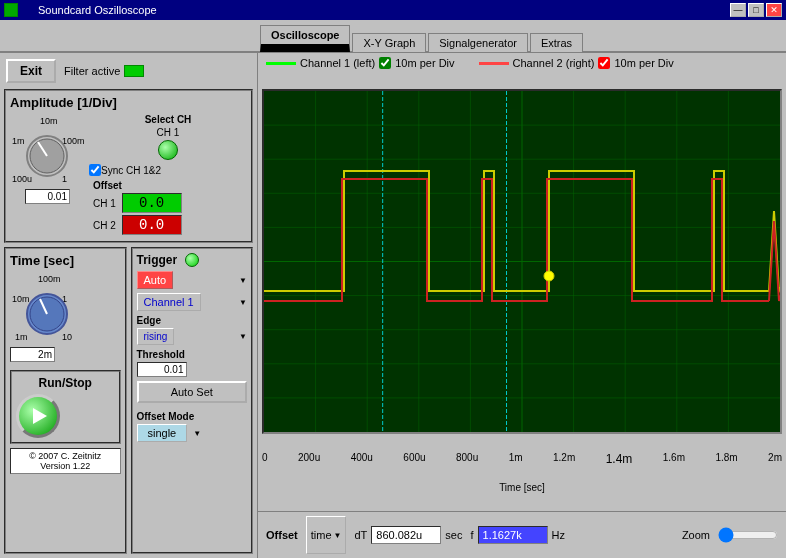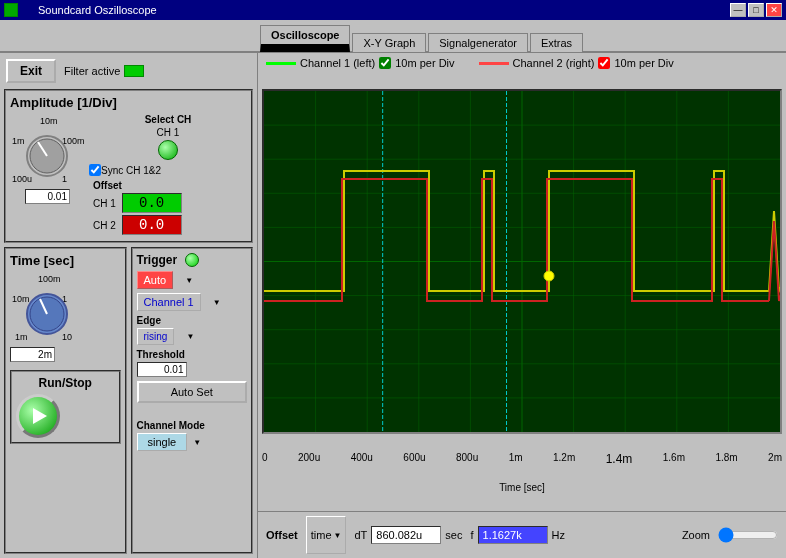--- a/index.html
+++ b/index.html
@@ -238,20 +238,21 @@
       border-radius: 50%;
       background: radial-gradient(circle at 35% 35%, #aaffaa, #00cc00);
       border: 1px solid #006600;
     }
 
     .trigger-row {
       display: flex;
       align-items: center;
       gap: 12px;
       margin-bottom: 4px;
+      justify-content: space-between;
     }
     .auto-btn {
       background: #ff4444;
       color: white;
       border: 1px outset #ff8888;
       padding: 2px 6px;
       font-size: 11px;
       cursor: pointer;
     }
     .channel-btn {
@@ -276,21 +277,21 @@
       align-items: center;
       gap: 2px;
     }
 
     .auto-set-btn {
       background: #c0c0c0;
       border: 2px outset #ffffff;
       padding: 3px 10px;
       font-size: 11px;
       cursor: pointer;
-      margin: 13px 0;
+      margin: 4px 0;
     }
     .single-btn {
       background: #add8e6;
       border: 1px outset #ffffff;
       padding: 2px 10px;
       font-size: 11px;
       cursor: pointer;
       display: flex;
       align-items: center;
       gap: 2px;
@@ -555,20 +556,21 @@
             <input type="text" value="2m" style="width: 45px; font-size: 10px; border: 1px inset rgb(128, 128, 128); text-align: right;">
           </div>
 
           <div style="margin-top:8px; border:2px groove #808080; padding:4px; text-align:center;">
             <div style="font-size:12px; font-weight:bold; margin-bottom:4px;">Run/Stop</div>
             <div class="run-stop-btn">
               <div class="play-icon"></div>
             </div>
           </div>
 
+          <div class="copyright" style="margin-top:4px;">© 2007  C. Zeitnitz Version 1.22</div>
         </div>
 
         <div class="trigger-section" style="width:110px;">
           <div class="trigger-header">
             <span class="trigger-title">Trigger</span>
             <div class="trigger-led"></div>
           </div>
 
           <div class="trigger-row">
             <button class="auto-btn">Auto</button>
@@ -590,21 +592,21 @@
             <span class="dropdown-arrow">▼</span>
           </div>
 
           <div style="font-size:10px; font-weight:bold; margin-bottom:2px;">Threshold</div>
           <div class="spinner-input">
             <input type="text" style="width: 50px; font-size: 10px; border: 1px inset rgb(128, 128, 128); text-align: right;" value="0.01">
           </div>
 
           <button class="auto-set-btn" style="margin-top:4px; width:100%;">Auto Set</button>
 
-          <div style="font-size:10px; font-weight:bold; margin-top:4px; margin-bottom:2px;">Channel Mode</div>
+          <div style="font-size:10px; font-weight:bold; margin-top:4px; margin-bottom:2px;">Offset Mode</div>
           <div style="display:flex; align-items:center; gap:6px;">
             <button class="single-btn">
               <span>single</span>
             </button>
             <span class="dropdown-arrow">▼</span>
           </div>
         </div>
       </div>
 
     </div>

